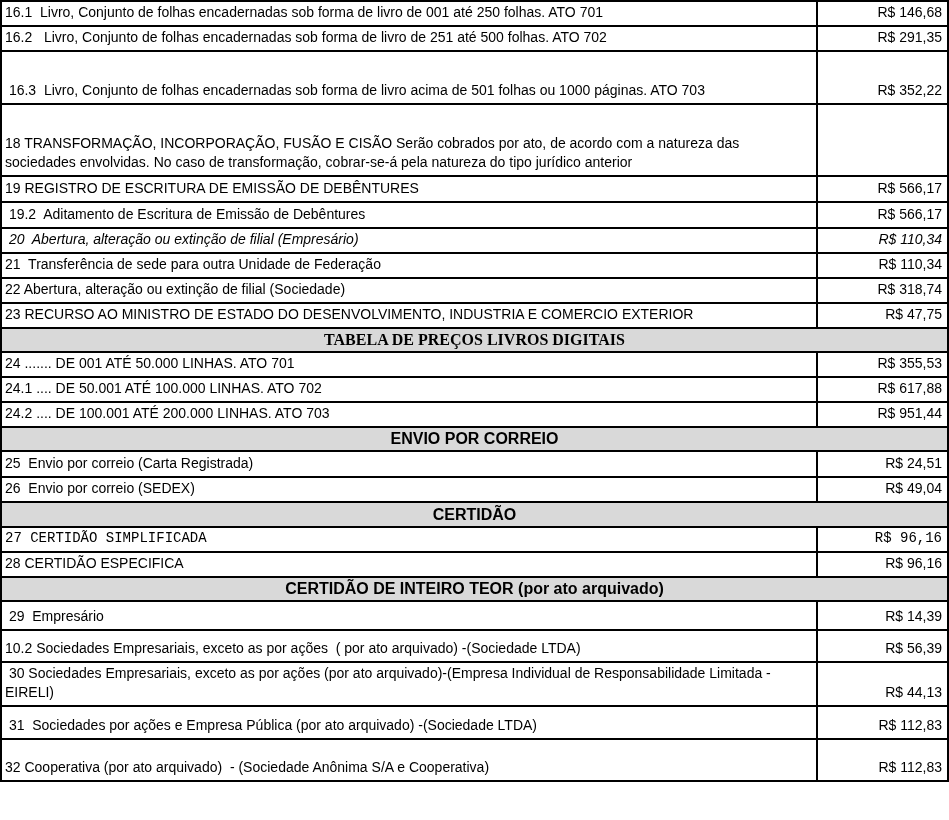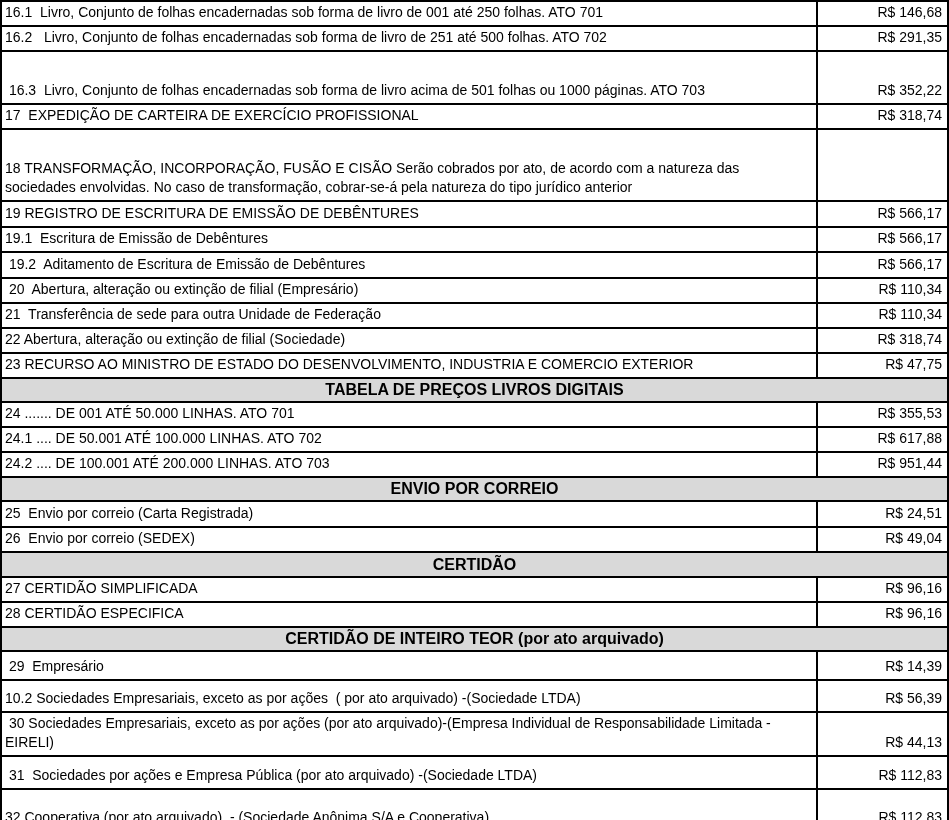--- a/index.html
+++ b/index.html
@@ -64,57 +64,49 @@
           <td class="price">R$ 146,68</td>
         </tr>
         <tr style="height: 25px;">
           <td class="label">16.2   Livro, Conjunto de folhas encadernadas sob forma de livro de 251 até 500 folhas. ATO 702</td>
           <td class="price">R$ 291,35</td>
         </tr>
         <tr style="height: 53px; padding-left: 40px;">
           <td class="label"> 16.3  Livro, Conjunto de folhas encadernadas sob forma de livro acima de 501 folhas ou 1000 páginas. ATO 703</td>
           <td class="price">R$ 352,22</td>
         </tr>
-        <tr style="height: 25px;">
-          <td class="label">17  EXPEDIÇÃO DE CARTEIRA DE EXERCÍCIO PROFISSIONAL</td>
-          <td class="price">R$ 318,74</td>
-        </tr>
         <tr style="height: 72px;">
           <td class="label">18 TRANSFORMAÇÃO, INCORPORAÇÃO, FUSÃO E CISÃO Serão cobrados por ato, de acordo com a natureza das sociedades envolvidas. No caso de transformação, cobrar-se-á pela natureza do tipo jurídico anterior</td>
           <td class="price"></td>
         </tr>
         <tr style="height: 26px;">
           <td class="label">19 REGISTRO DE ESCRITURA DE EMISSÃO DE DEBÊNTURES</td>
           <td class="price">R$ 566,17</td>
         </tr>
-        <tr style="height: 24px;">
-          <td class="label">19.1  Escritura de Emissão de Debêntures</td>
-          <td class="price">R$ 566,17</td>
-        </tr>
         <tr style="height: 26px;">
           <td class="label"> 19.2  Aditamento de Escritura de Emissão de Debêntures</td>
           <td class="price">R$ 566,17</td>
         </tr>
-        <tr style="height: 25px;">
+        <tr style="height: 25px; font-style: italic;">
           <td class="label"> 20  Abertura, alteração ou extinção de filial (Empresário)</td>
           <td class="price">R$ 110,34</td>
         </tr>
         <tr style="height: 24px;">
           <td class="label">21  Transferência de sede para outra Unidade de Federação</td>
           <td class="price">R$ 110,34</td>
         </tr>
         <tr style="height: 25px;">
           <td class="label">22 Abertura, alteração ou extinção de filial (Sociedade)</td>
           <td class="price">R$ 318,74</td>
         </tr>
         <tr style="height: 23px;">
           <td class="label">23 RECURSO AO MINISTRO DE ESTADO DO DESENVOLVIMENTO, INDUSTRIA E COMERCIO EXTERIOR</td>
           <td class="price">R$ 47,75</td>
         </tr>
-        <tr class="section" style="height: 22px;">
+        <tr class="section" style="height: 22px; font-family: Liberation Serif, serif;">
           <td colspan="2">TABELA DE PREÇOS LIVROS DIGITAIS</td>
         </tr>
         <tr style="height: 25px;">
           <td class="label">24 ....... DE 001 ATÉ 50.000 LINHAS. ATO 701</td>
           <td class="price">R$ 355,53</td>
         </tr>
         <tr style="height: 24px;">
           <td class="label">24.1 .... DE 50.001 ATÉ 100.000 LINHAS. ATO 702</td>
           <td class="price">R$ 617,88</td>
         </tr>
@@ -129,21 +121,21 @@
           <td class="label">25  Envio por correio (Carta Registrada)</td>
           <td class="price">R$ 24,51</td>
         </tr>
         <tr style="height: 24px;">
           <td class="label">26  Envio por correio (SEDEX)</td>
           <td class="price">R$ 49,04</td>
         </tr>
         <tr class="section" style="height: 25px;">
           <td colspan="2">CERTIDÃO</td>
         </tr>
-        <tr style="height: 25px;">
+        <tr style="height: 25px; font-family: Liberation Mono, monospace;">
           <td class="label">27 CERTIDÃO SIMPLIFICADA</td>
           <td class="price">R$ 96,16</td>
         </tr>
         <tr style="height: 24px;">
           <td class="label">28 CERTIDÃO ESPECIFICA</td>
           <td class="price">R$ 96,16</td>
         </tr>
         <tr class="section" style="height: 24px; padding-left: 20px;">
           <td colspan="2">CERTIDÃO DE INTEIRO TEOR (por ato arquivado)</td>
         </tr>

